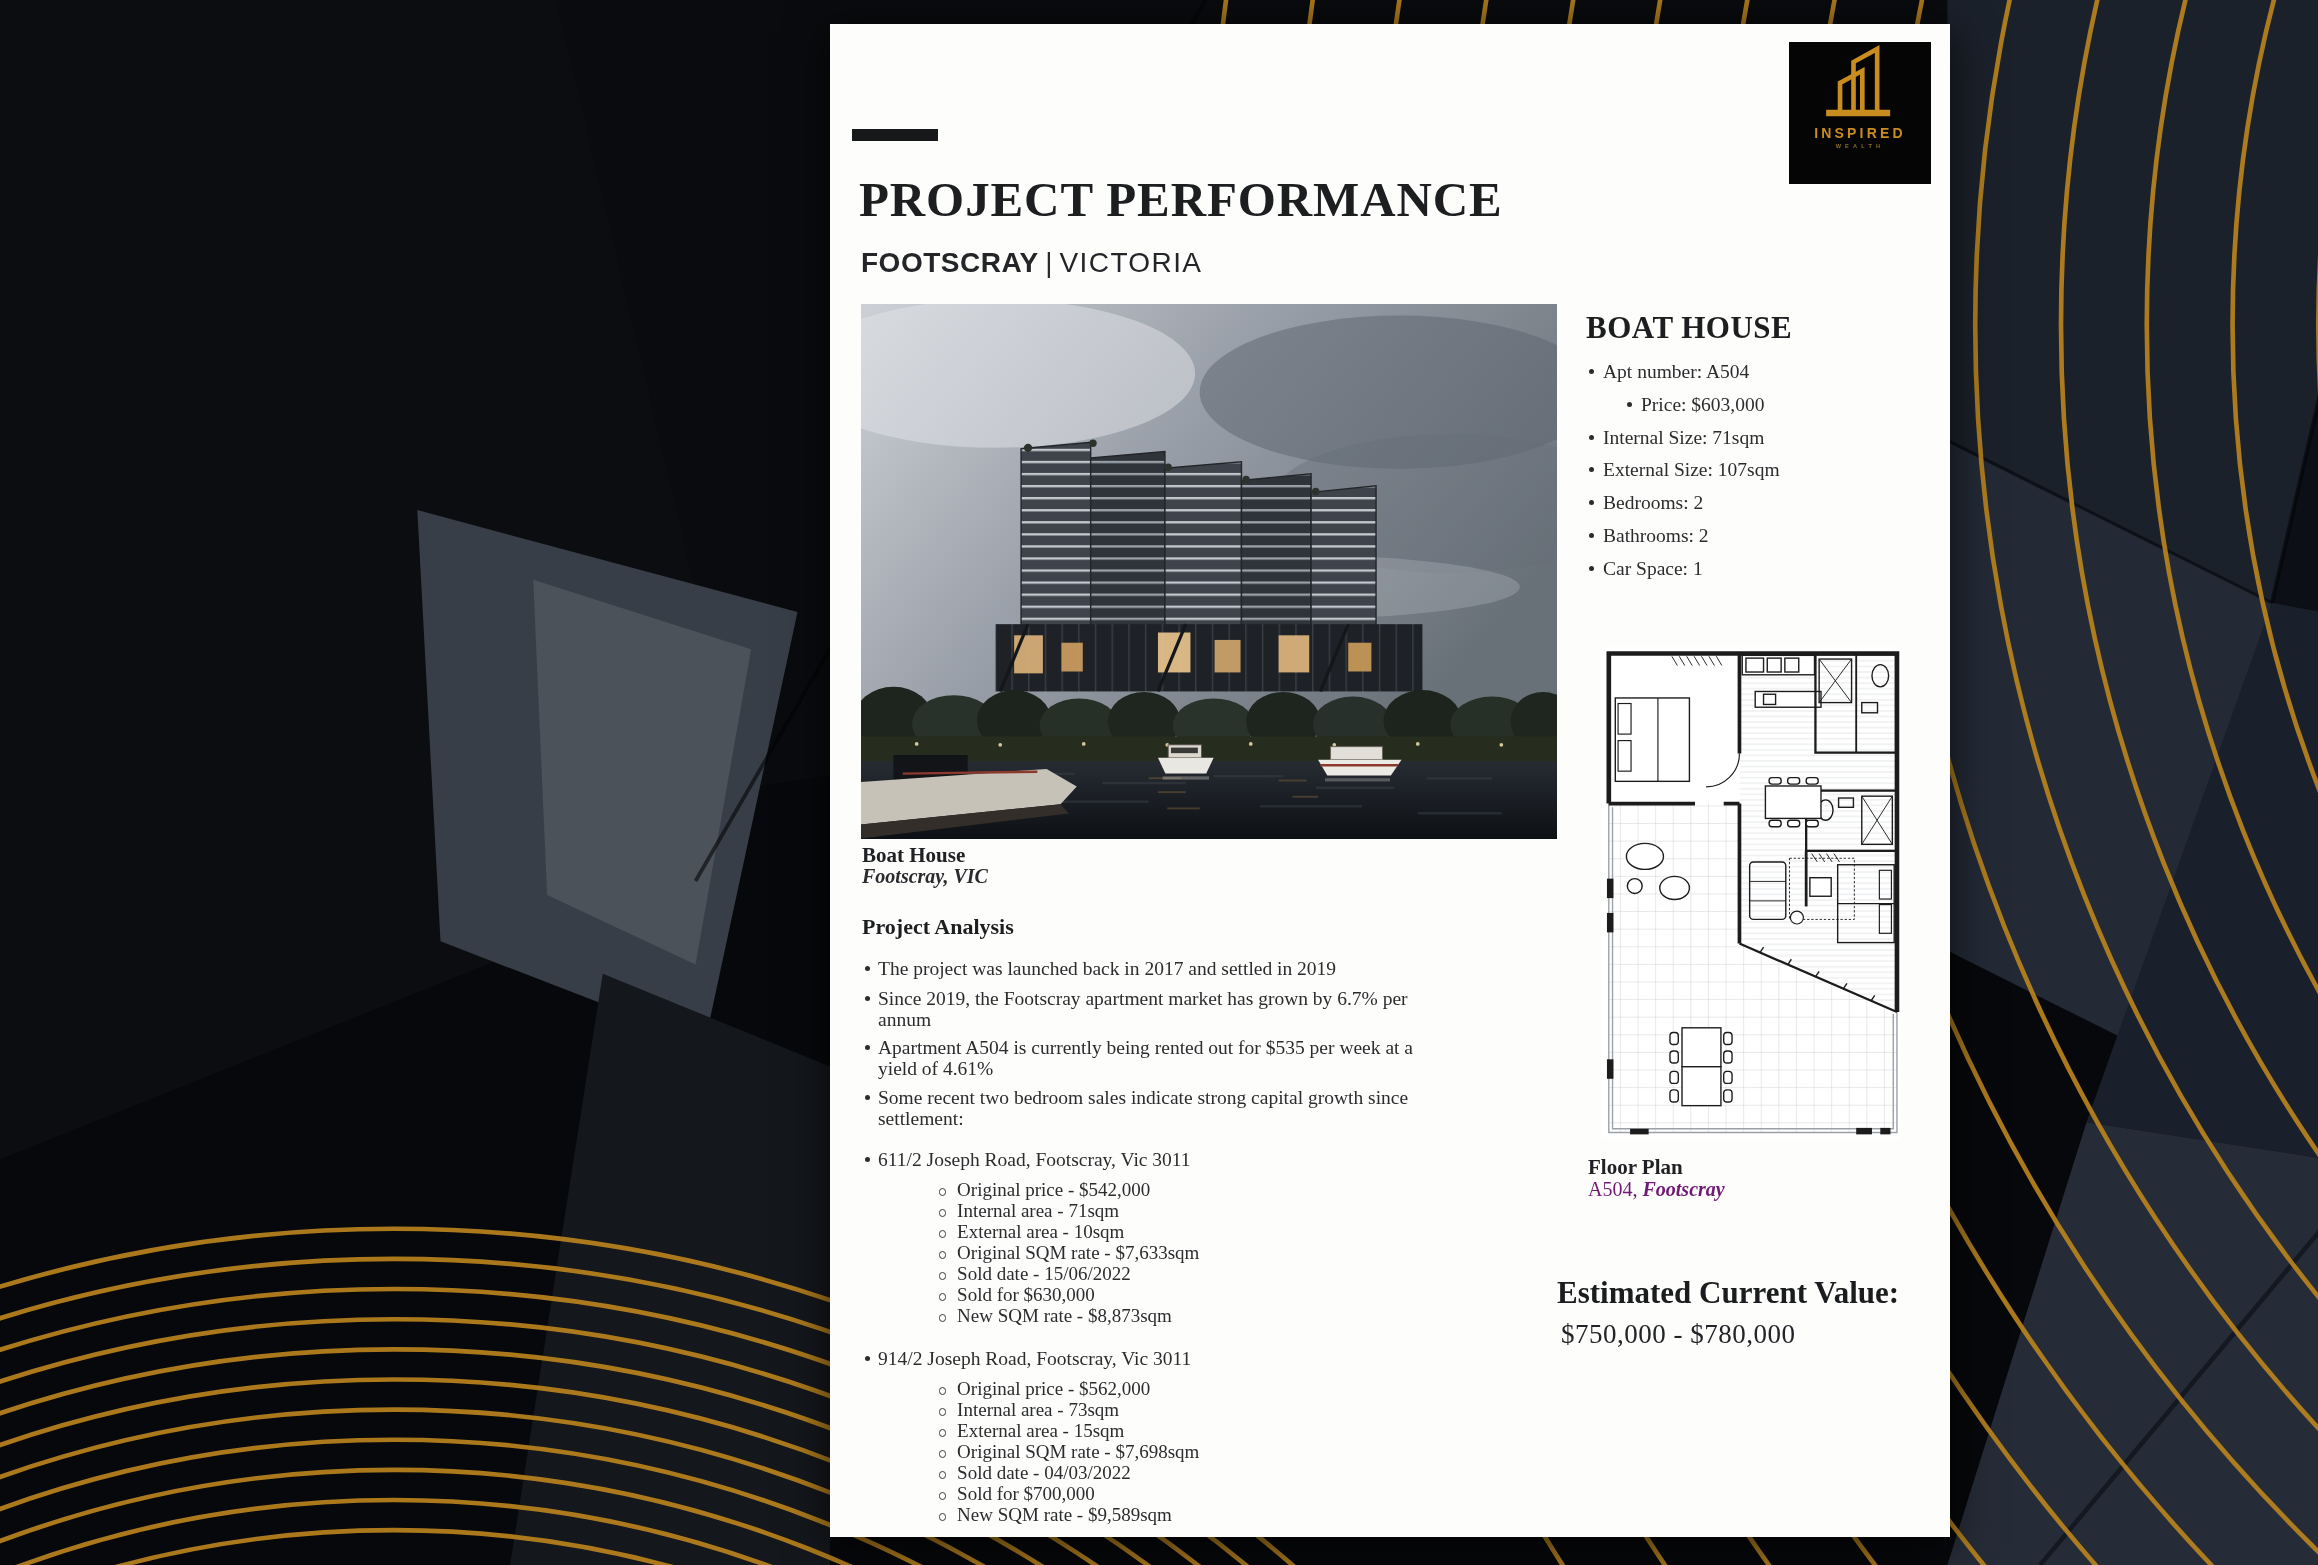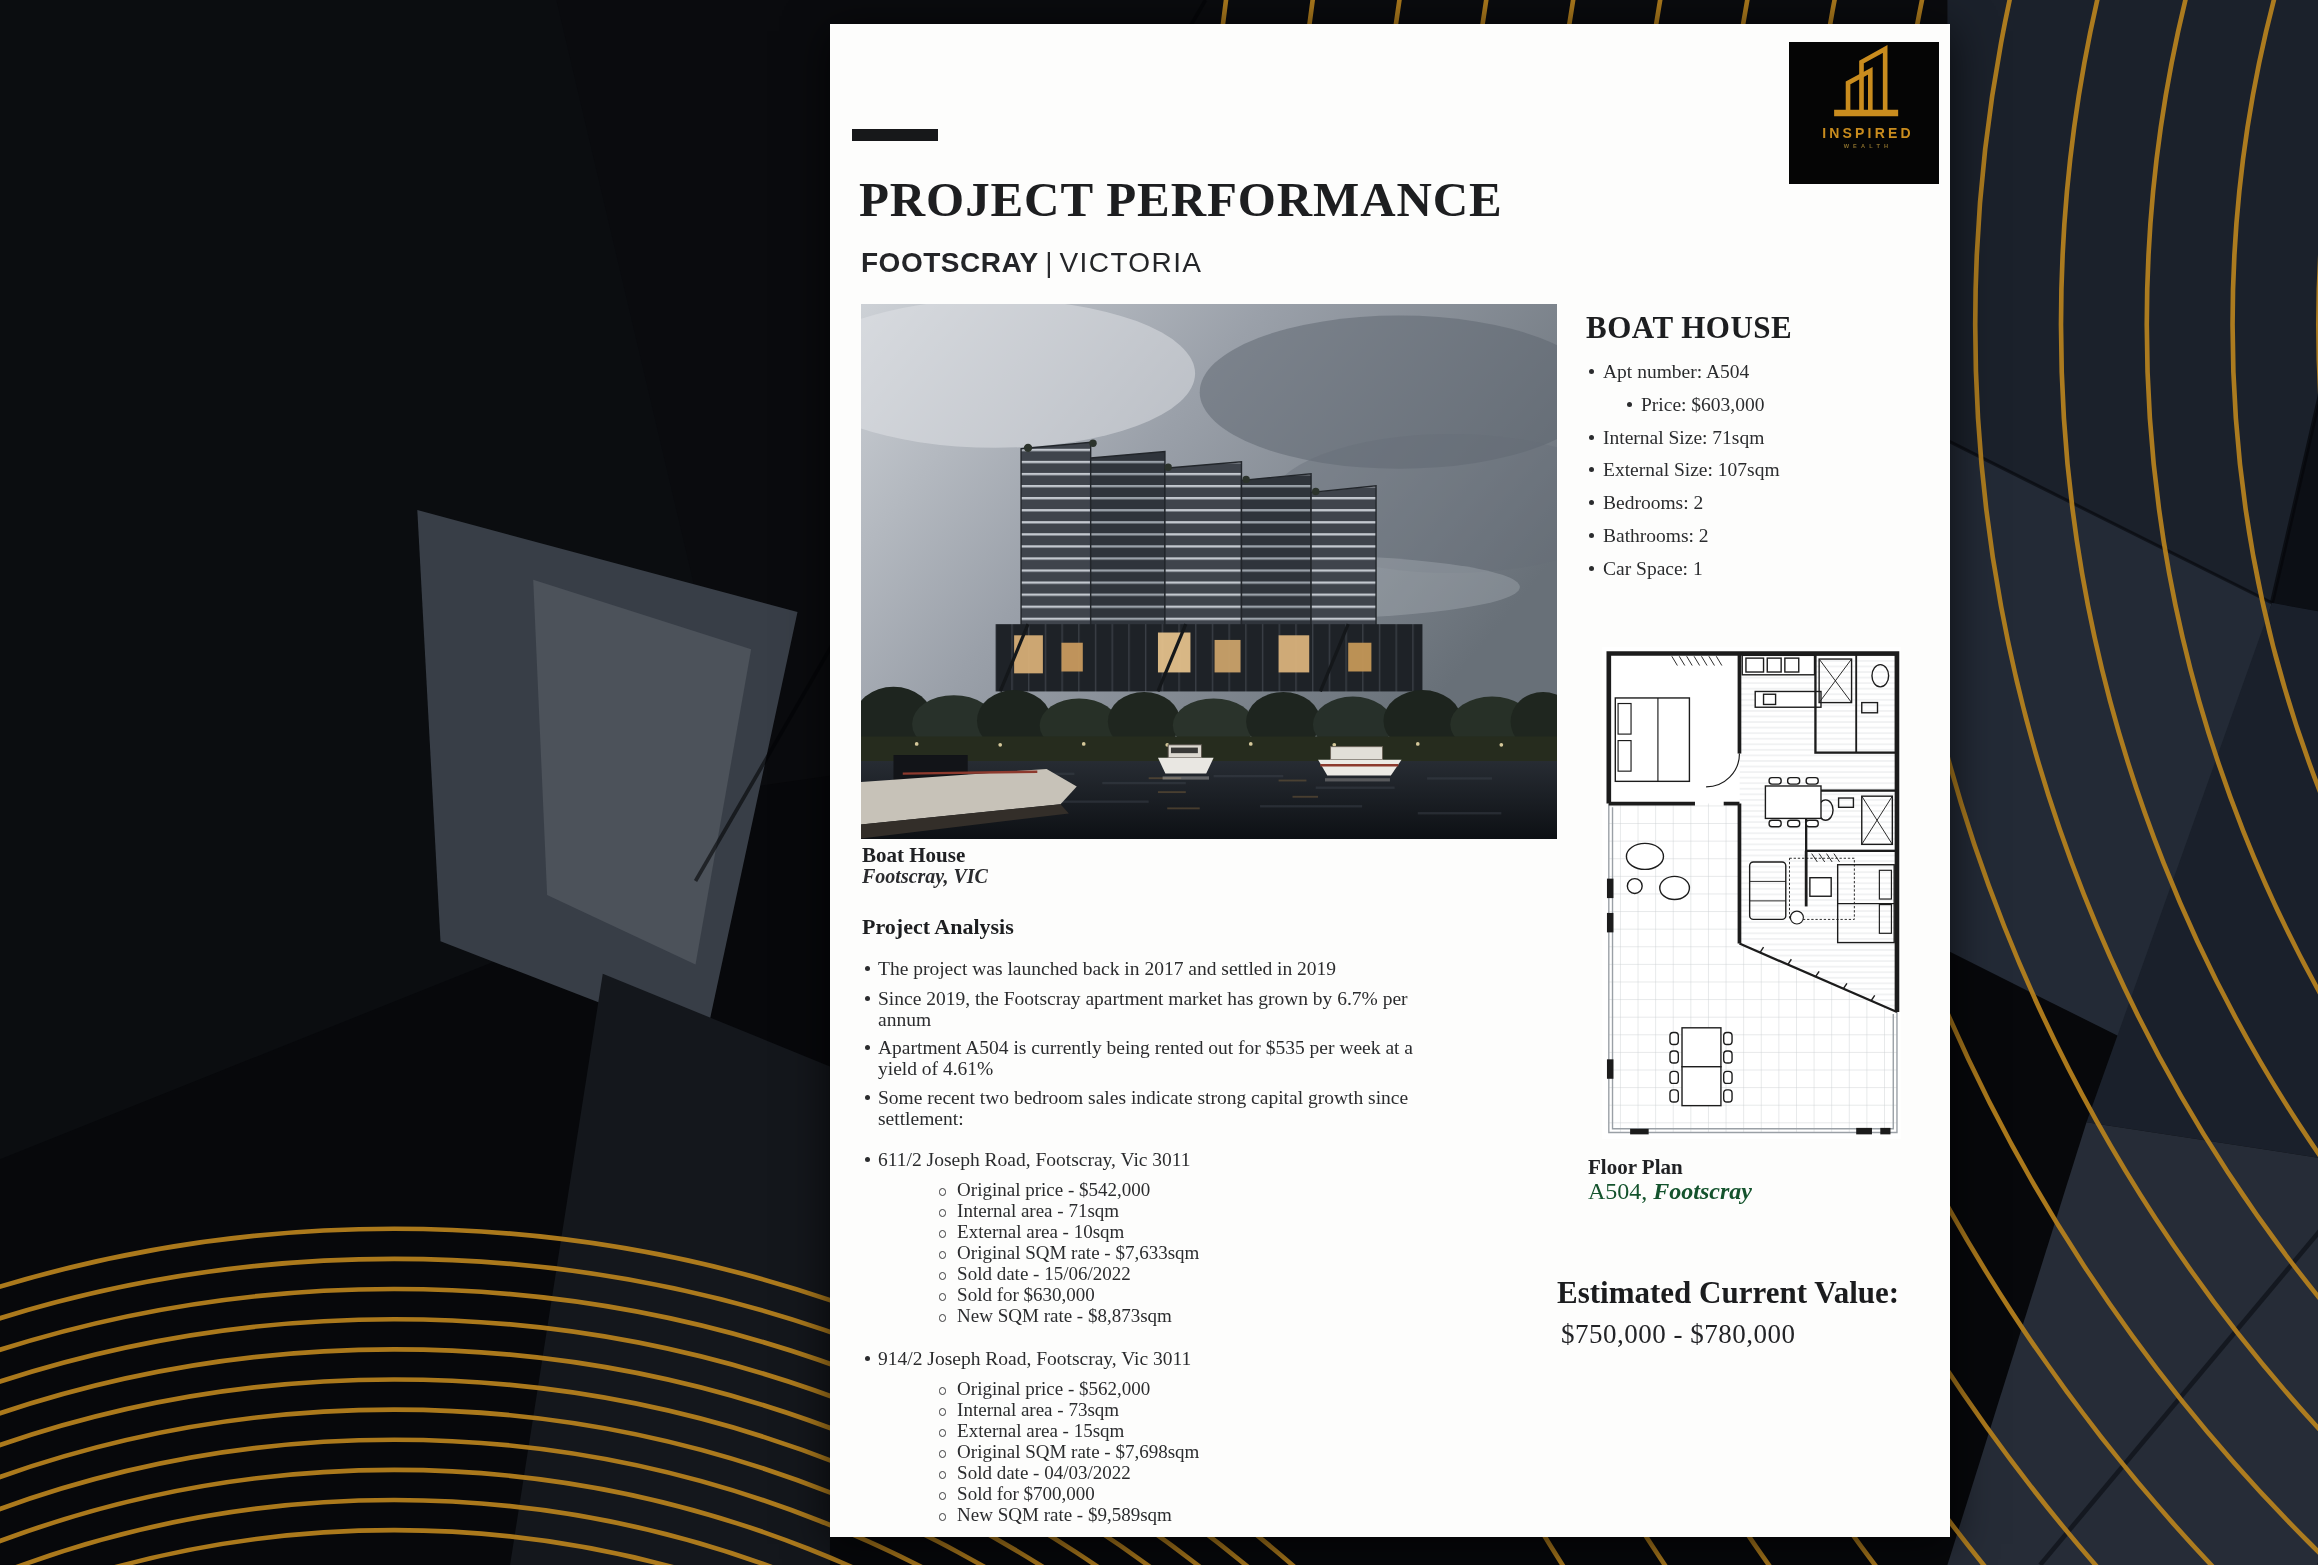--- a/index.html
+++ b/index.html
@@ -22,26 +22,26 @@
   .li div{line-height:21.3px;}
   .li::before{content:"";position:absolute;left:-13px;top:8px;width:5.1px;height:5.1px;border-radius:50%;background:#2b2c2e;}
   .sub{position:absolute;left:109px;font-size:19px;color:#2b2c2e;}
   .sub div{line-height:21px;}
   .sub div::before{content:"";display:inline-block;width:5.1px;height:5.1px;border:1.4px solid #3a3b3d;border-radius:50%;margin-right:11px;vertical-align:0.5px;}
   .rh2{left:756px;top:286px;font-size:31px;font-weight:700;color:#1d1e20;letter-spacing:0.5px;}
   .rli{position:absolute;left:773px;font-size:19.5px;color:#2b2c2e;}
   .rli::before{content:"";position:absolute;left:-14px;top:8px;width:5.1px;height:5.1px;border-radius:50%;background:#2b2c2e;}
   .plan{left:772px;top:623px;width:299px;height:492px;}
   .fcap1{left:758px;top:1131px;font-size:21px;font-weight:700;color:#202124;}
-  .fcap2{left:758px;top:1154px;font-size:24px;color:#14532d;}
+  .fcap2{left:758px;top:1154px;font-size:20px;color:#701a75;}
   .fcap2 .em{font-style:italic;font-weight:700;}
   .ecv{left:727px;top:1251px;font-size:31px;font-weight:700;color:#1b1c1e;}
   .range{left:731px;top:1295px;font-size:27px;color:#232427;letter-spacing:0.5px;}
   
-  .logocard{left:959px;top:17.6px;width:142px;height:142px;background:#050505;text-align:center;padding-left:8px;}
+  .logocard{left:959px;top:17.6px;width:142px;height:142px;background:#050505;text-align:center;}
   .logocard .lname{margin-top:2.8px;font-family:"Liberation Sans",sans-serif;font-size:14px;font-weight:700;letter-spacing:3.2px;color:#c98c1e;}
   .logocard .ltag{margin-top:1.9px;font-family:"Liberation Sans",sans-serif;font-size:5.6px;font-weight:700;letter-spacing:4.2px;color:#8a6f2c;}
 </style>
 </head>
 <body>
 
 <div id="screen">
 
   <svg class="abs" width="2782" height="1565" viewBox="0 0 6000 3375" style="left:0;top:0;">
     <rect width="6000" height="3375" fill="#07080b"></rect>

